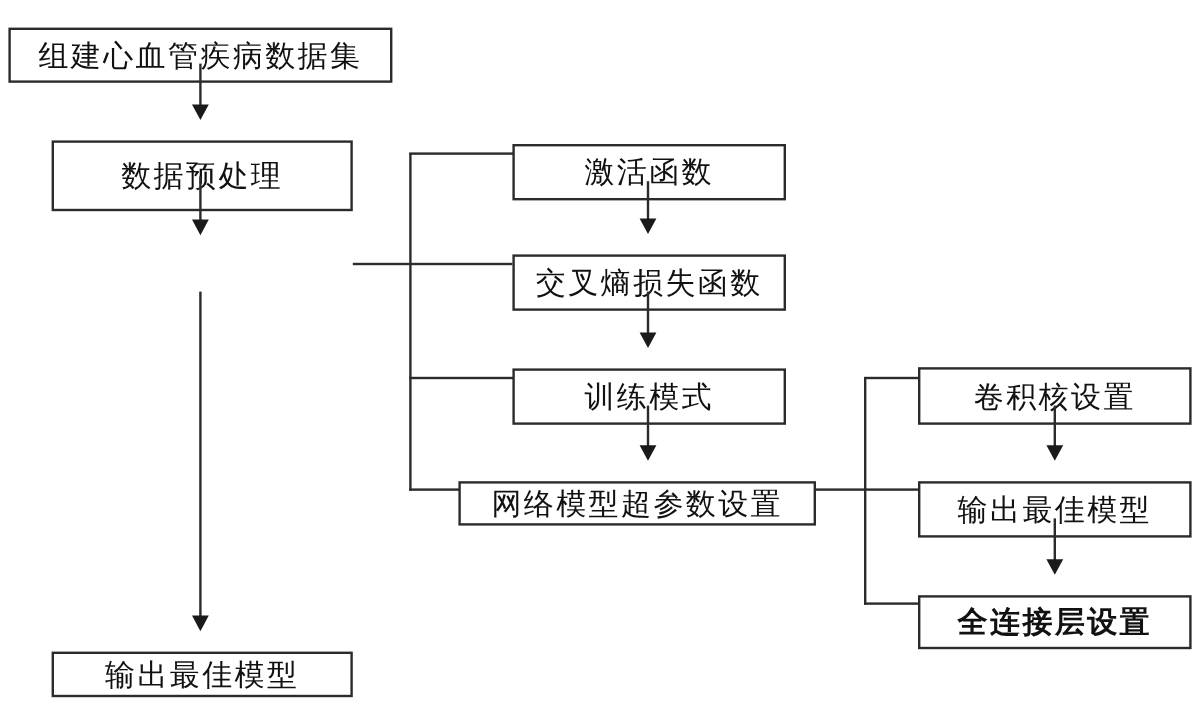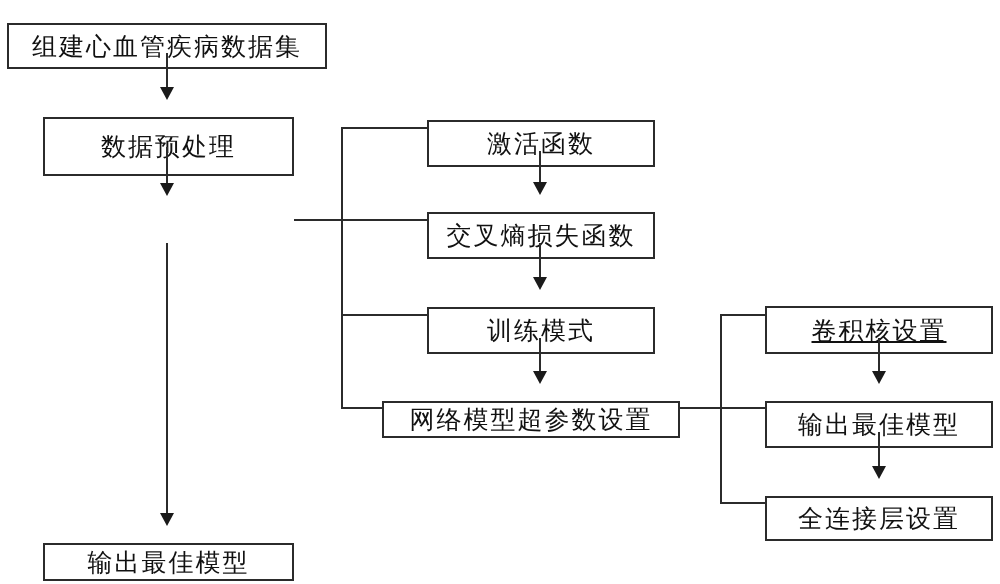--- a/index.html
+++ b/index.html
@@ -39,23 +39,23 @@
   }
   
   #n-dataset      { left: 7px;   top: 7px;   width: 320px; height: 46px; }
   #n-preprocess   { left: 43px;  top: 101px; width: 251px; height: 59px; }
   #n-buildmodel   { left: 43px;  top: 197px; width: 251px; height: 46px; }
   #n-output       { left: 43px;  top: 527px; width: 251px; height: 38px; }
   #n-activation   { left: 427px; top: 104px; width: 228px; height: 47px; }
   #n-loss         { left: 427px; top: 196px; width: 228px; height: 47px; }
   #n-trainmode    { left: 427px; top: 291px; width: 228px; height: 47px; }
   #n-hyperparams  { left: 382px; top: 385px; width: 298px; height: 37px; }
-  #n-kernel       { left: 765px; top: 290px; width: 228px; height: 48px; text-decoration: underline; }
+  #n-kernel       { left: 765px; top: 290px; width: 228px; height: 48px; }
   #n-convlayers   { left: 765px; top: 385px; width: 228px; height: 47px; }
-  #n-fclayers     { left: 765px; top: 480px; width: 228px; height: 45px; }
+  #n-fclayers     { left: 765px; top: 480px; width: 228px; height: 45px; font-weight: bold; }
 
   
   .conn {
     position: absolute;
     background: #2b2b2b;
   }
   .conn.v { width: 2px; }
   .conn.h { height: 2px; }
   .arrowhead {
     position: absolute;

